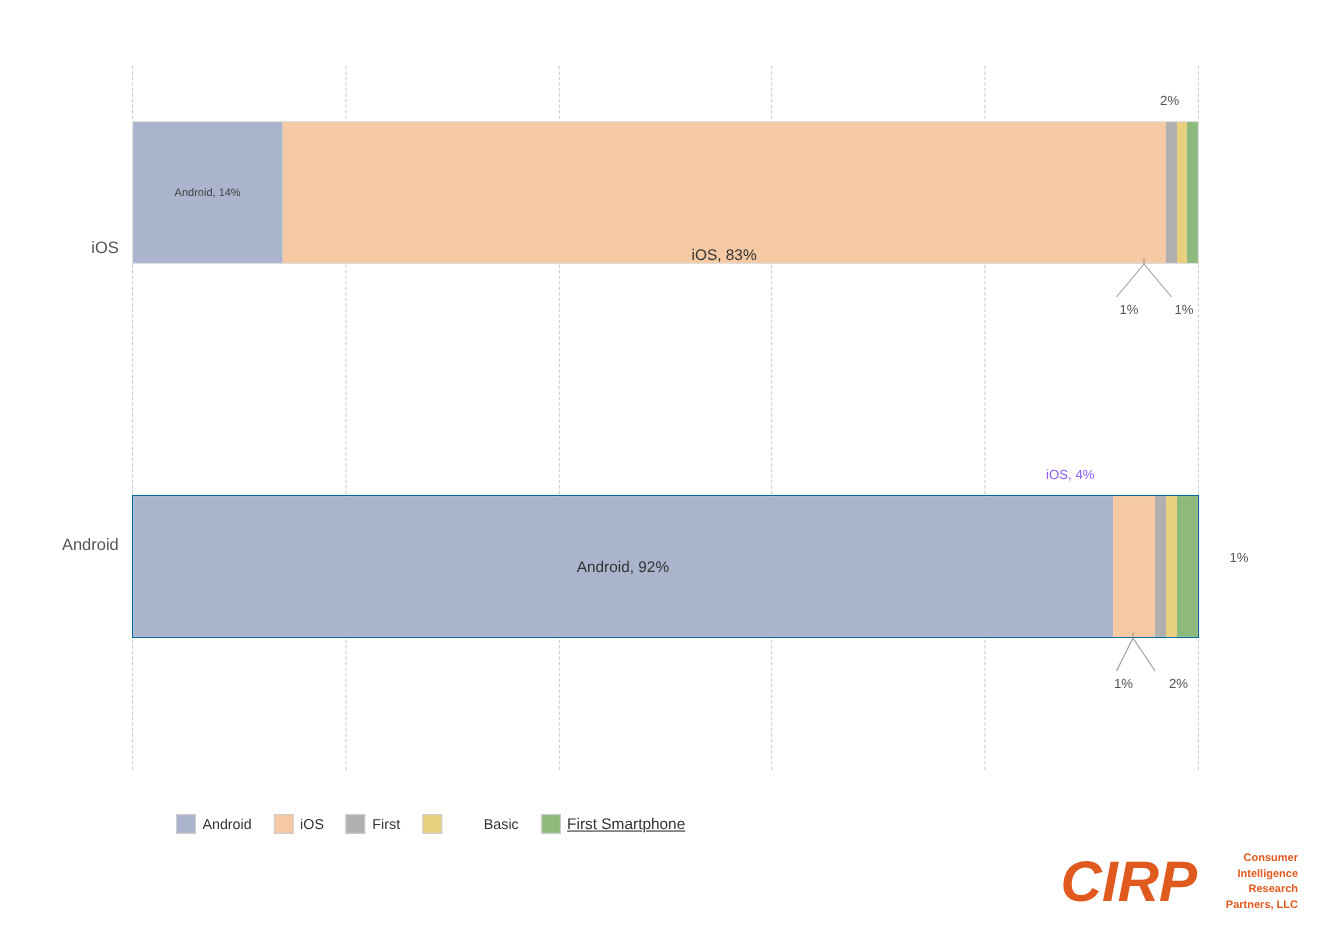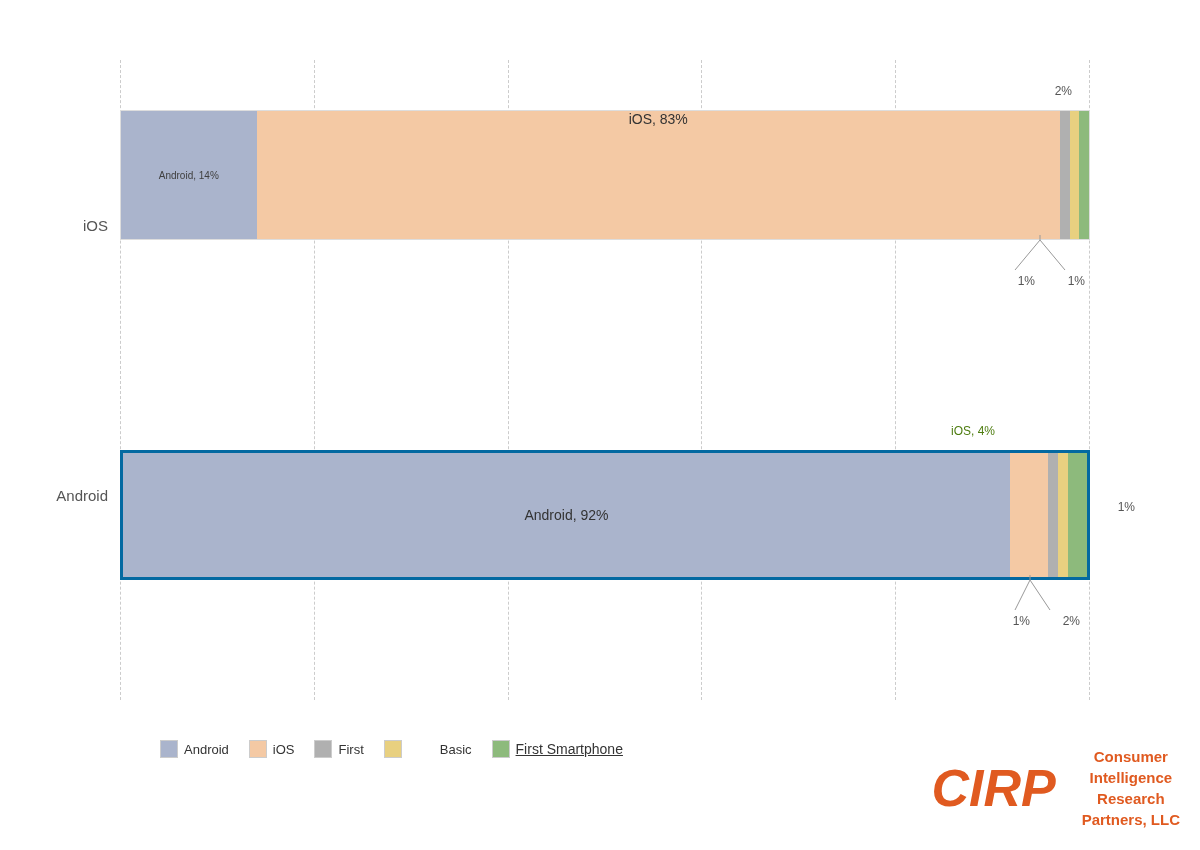--- a/index.html
+++ b/index.html
@@ -57,25 +57,25 @@
 
     .cirp-text-big {
       font-size: 52px;
       font-weight: bold;
       color: #e05a20;
       font-style: italic;
       line-height: 1;
     }
 
     .cirp-text-small {
-      font-size: 15px;
+      font-size: 10px;
       color: #e05a20;
       font-weight: bold;
       line-height: 1.4;
-      text-align: center;
+      text-align: right;
     }
   </style>
 </head>
 <body>
 
 <div class="chart-container">
 
   <div style="position:relative; width:1100px; height:700px; margin: 10px auto 0 auto;">
 
     <div style="position:absolute; left:0; top:0; width:70px; height:100%; display:flex; flex-direction:column; justify-content:space-around; padding: 60px 0 100px 0;">
@@ -95,21 +95,21 @@
       </div>
 
       <div style="position:absolute; top: 50px; left:0; right:0; height:130px;">
 
         <div style="display:flex; height:130px; width:100%; position:relative; border:1px solid #ddd;">
 
           <div style="width:14%; background:#aab4cc; height:100%; display:flex; align-items:center; justify-content:center;">
             <span style="font-size:10px; color:#404040; white-space:nowrap;">Android, 14%</span>
           </div>
 
-          <div style="width:83%; background:#f4c9a4; height:100%; display:flex; align-items:flex-start; justify-content:center;">
+          <div style="width:83%; background:#f4c9a4; height:100%; display:flex; align-items:flex-end; justify-content:center;">
             <span style="font-size:14px; color:#333;">iOS, 83%</span>
           </div>
 
           <div style="width:1%; background:#b0b0b0; height:100%;"></div>
 
           <div style="width:1%; background:#e8d080; height:100%;"></div>
 
           <div style="width:1%; background:#8dba7c; height:100%;"></div>
         </div>
 
@@ -122,23 +122,23 @@
           <line x1="30" y1="0" x2="55" y2="30" stroke="#999" stroke-width="1"></line>
 
           <line x1="30" y1="-5" x2="30" y2="0" stroke="#999" stroke-width="1"></line>
         </svg>
         <div style="position:absolute; bottom:-48px; right:55px; font-size:12px; color:#555;">1%</div>
         <div style="position:absolute; bottom:-48px; right:5px; font-size:12px; color:#555;">1%</div>
       </div>
 
       <div style="position:absolute; top: 390px; left:0; right:0; height:130px;">
 
-        <div style="position:absolute; right:95px; top:-26px; font-size:12px; color:#4d7c0f;">iOS, 4%</div>
+        <div style="position:absolute; right:95px; top:-26px; font-size:12px; color:#8b5cf6;">iOS, 4%</div>
 
-        <div style="display:flex; height:130px; width:100%; position:relative; border:3px solid #0369a1;align-items:flex-end;">
+        <div style="display:flex; height:130px; width:100%; position:relative; border:1px solid #0369a1;align-items:flex-end;">
 
           <div style="width:92%; background:#aab4cc; height:100%; display:flex; align-items:center; justify-content:center;">
             <span style="font-size:14px; color:#333;">Android, 92%</span>
           </div>
 
           <div style="width:4%; background:#f4c9a4; height:100%;"></div>
 
           <div style="width:1%; background:#b0b0b0; height:100%;"></div>
 
           <div style="width:1%; background:#e8d080; height:100%;"></div>

